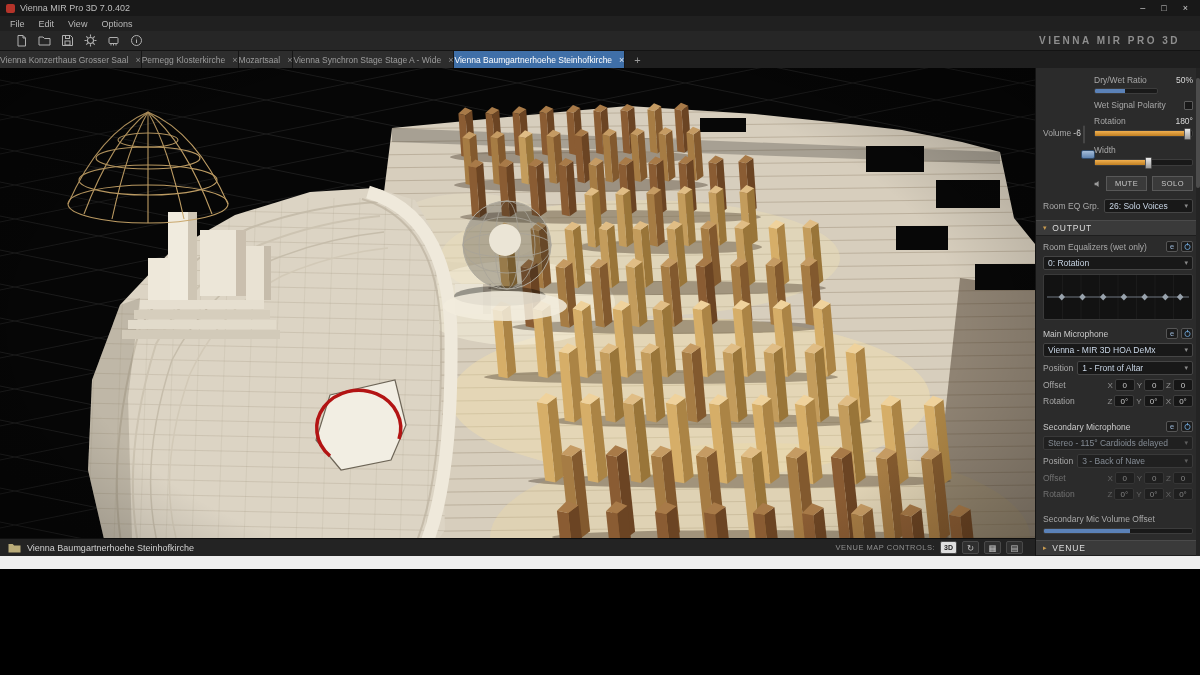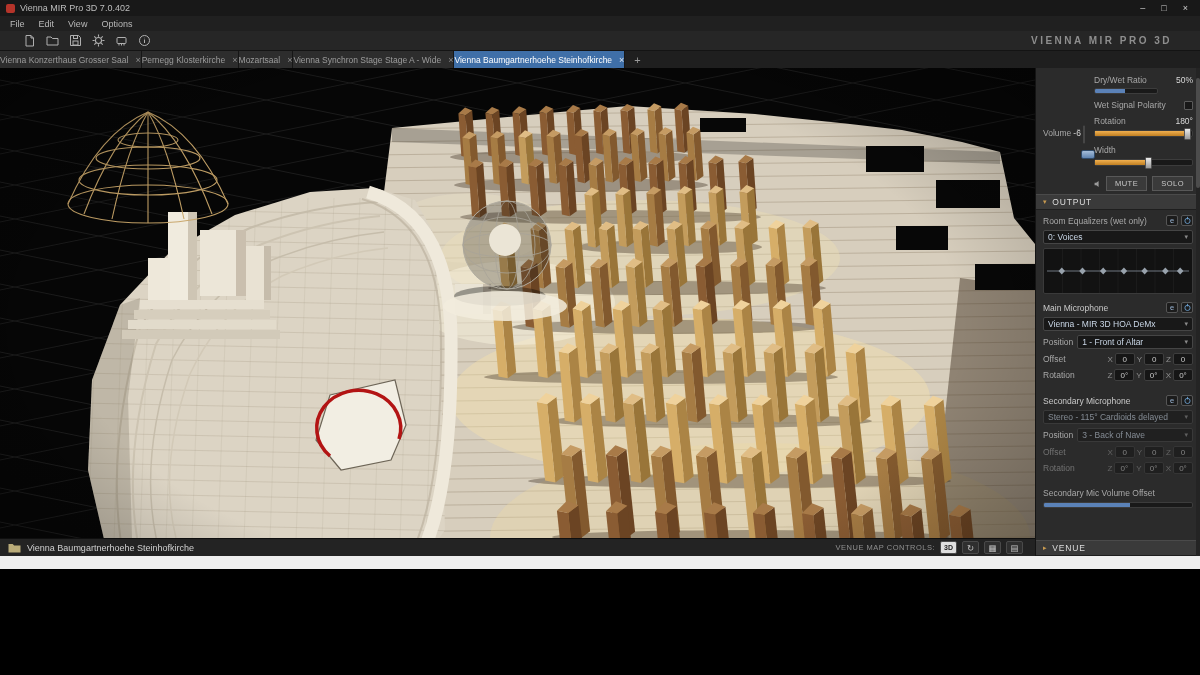--- a/index.html
+++ b/index.html
@@ -7,21 +7,21 @@
   .app{width:1200px;height:569px;display:flex;flex-direction:column;background:#191919}
 
   
   .titlebar{height:16px;background:#181818;display:flex;align-items:center;gap:5px;padding:0 6px;flex:0 0 auto}
   .title-icon{width:9px;height:9px;background:#b5342a;border-radius:2px}
   .title-text{font-size:9px;color:#bdbdbd;white-space:nowrap}
   .win-controls{margin-left:auto;display:flex;gap:16px;color:#cfcfcf;font-size:9px;padding-right:6px}
   .win-controls span{cursor:default}
   .menubar{height:15px;background:#202020;display:flex;align-items:center;gap:2px;padding:0 4px;flex:0 0 auto}
   .menu-item{font-size:9px;color:#b8b8b8;padding:1px 6px}
-  .toolbar{height:20px;background:#262626;display:flex;align-items:center;gap:5px;padding:0 20px;border-bottom:1px solid #141414;flex:0 0 auto}
+  .toolbar{height:20px;background:#262626;display:flex;align-items:center;gap:5px;padding:0 12px;border-bottom:1px solid #141414;flex:0 0 auto}
   .tool-btn{width:18px;height:16px;display:flex;align-items:center;justify-content:center;border-radius:2px}
   .tool-btn svg{display:block}
   .logo{margin-left:auto;font-size:10px;font-weight:bold;letter-spacing:2.5px;color:#8e8e8e;padding-right:8px}
 
   
   .tabbar{height:17px;background:#1f1f1f;display:flex;align-items:stretch;flex:0 0 auto;overflow:hidden}
   .tab{display:flex;align-items:center;gap:7px;padding:0 0;background:#2d2d2d;border-right:1px solid #161616;font-size:8.5px;color:#9c9c9c;white-space:nowrap}
   .tab.active{background:#3f6fa8;color:#fff}
   .tab-close{color:#8a8a8a;font-size:9px}
   .tab.active .tab-close{color:#dce6f2}
@@ -1021,41 +1021,48 @@
           <div class="icons-row">
             <svg width="12" height="12" viewBox="0 0 12 12">
                 <path d="M1 4 h3 l4 -3 v10 l-4 -3 h-3 z" fill="#9a9a9a"></path>
               </svg>
             <button class="btn">MUTE</button>
             <button class="btn">SOLO</button>
           </div>
         </div>
       </div>
 
+      <div class="roomeq-row">
+        <span class="lbl">Room EQ Grp.</span>
+        <span class="dd">
+          <span>26: Solo Voices</span>
+          <span class="caret">▾</span>
+        </span>
+      </div>
 
       <div class="section-header">
         <span class="sec-arrow">▾</span>
         <span>OUTPUT</span>
       </div>
 
       <div class="panel-body">
         <div class="row-split">
           <span class="lbl">Room Equalizers (wet only)</span>
           <span class="minibtns">
             <span class="minibtn">e</span>
             <span class="minibtn">
               <svg width="9" height="9" viewBox="0 0 11 11">
                   <circle cx="5.5" cy="6" r="3.2" fill="none" stroke="#6fa8dc"></circle>
                   <line x1="5.5" y1="1" x2="5.5" y2="4.2" stroke="#6fa8dc"></line>
                 </svg>
             </span>
           </span>
         </div>
         <div class="dd">
-          <span>0: Voices</span>
+          <span>0: Rotation</span>
           <span class="caret">▾</span>
         </div>
         <div class="graph">
           <svg id="eqsvg" viewBox="0 0 100 30" preserveAspectRatio="none">
               <line x1="12.5" y1="0" x2="12.5" y2="30" stroke="#202020" stroke-width="0.5"></line>
               <line x1="25" y1="0" x2="25" y2="30" stroke="#202020" stroke-width="0.5"></line>
               <line x1="37.5" y1="0" x2="37.5" y2="30" stroke="#202020" stroke-width="0.5"></line>
               <line x1="50" y1="0" x2="50" y2="30" stroke="#202020" stroke-width="0.5"></line>
               <line x1="62.5" y1="0" x2="62.5" y2="30" stroke="#202020" stroke-width="0.5"></line>
               <line x1="75" y1="0" x2="75" y2="30" stroke="#202020" stroke-width="0.5"></line>

